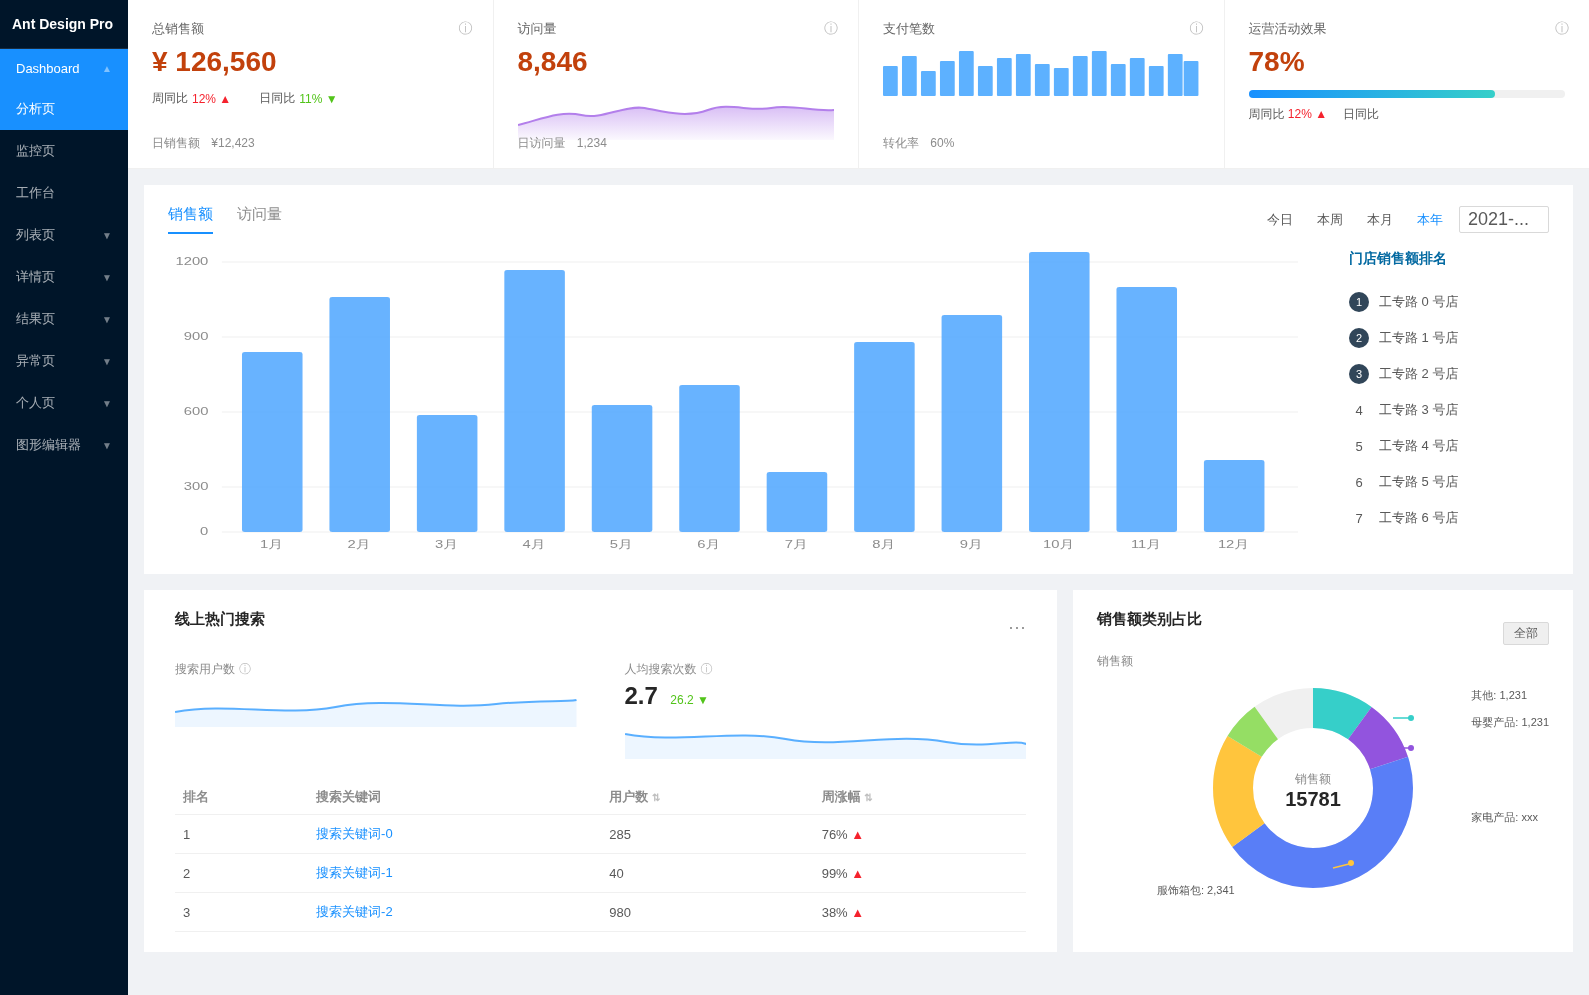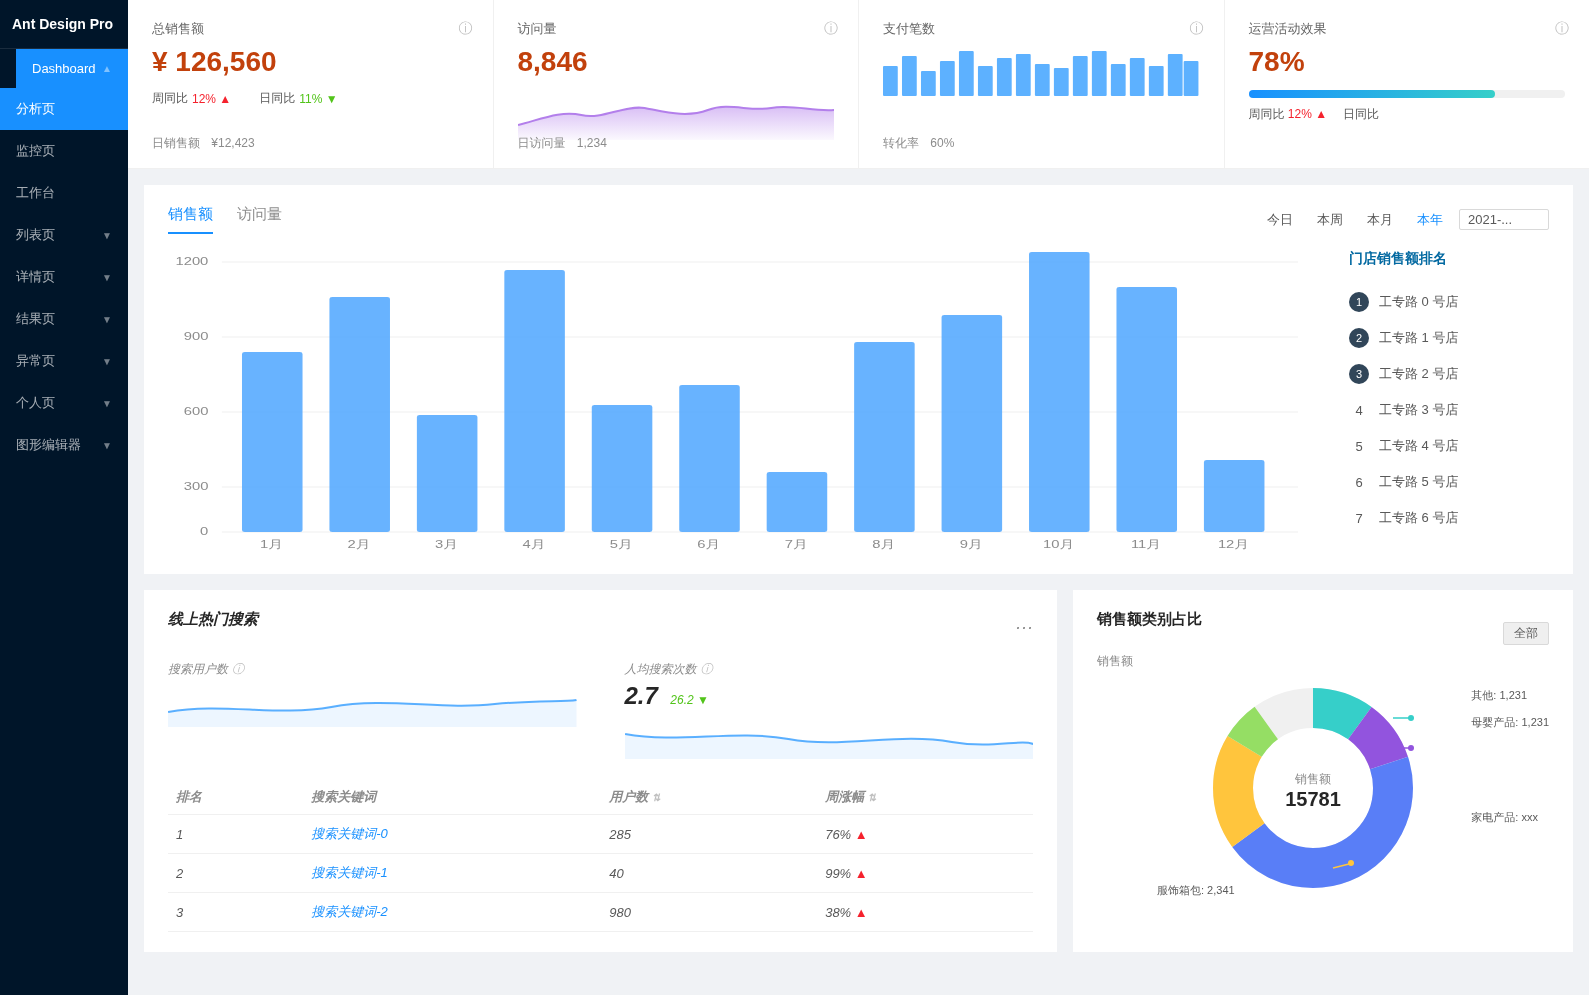--- a/index.html
+++ b/index.html
@@ -26,21 +26,20 @@
       color: rgba(255,255,255,0.65);
       font-size: 13px;
       cursor: pointer;
       display: flex;
       align-items: center;
       justify-content: space-between;
     }
     .sidebar-item.active {
       background: #1890ff;
       color: white;
-      margin-left: 16px;
     }
     .sidebar-item-text { flex: 1; }
     .chevron { font-size: 10px; color: rgba(255,255,255,0.45); }
 
     
     .main {
       flex: 1;
       overflow-y: auto;
       padding: 0;
     }
@@ -146,21 +145,21 @@
       cursor: pointer;
       padding: 2px 8px;
     }
     .period-btn.active {
       color: #1890ff;
     }
     .period-input {
       border: 1px solid #d9d9d9;
       border-radius: 2px;
       padding: 2px 8px;
-      font-size: 13px;
+      font-size: 18px;
       color: #595959;
     }
 
     .chart-body {
       display: flex;
       gap: 24px;
     }
     .bar-chart-wrap {
       flex: 1;
     }
@@ -207,22 +206,21 @@
 
     
     .bottom-row {
       display: flex;
       gap: 16px;
       margin: 16px 16px 16px 16px;
     }
     .search-section {
       flex: 1;
       background: white;
-      padding: 20px 24px;
-      font-style: italic;
+      padding: 20px 31px;
     }
     .section-title {
       font-size: 15px;
       font-weight: 600;
       color: #262626;
       margin-bottom: 16px;
     }
     .search-stats {
       display: flex;
       gap: 48px;

